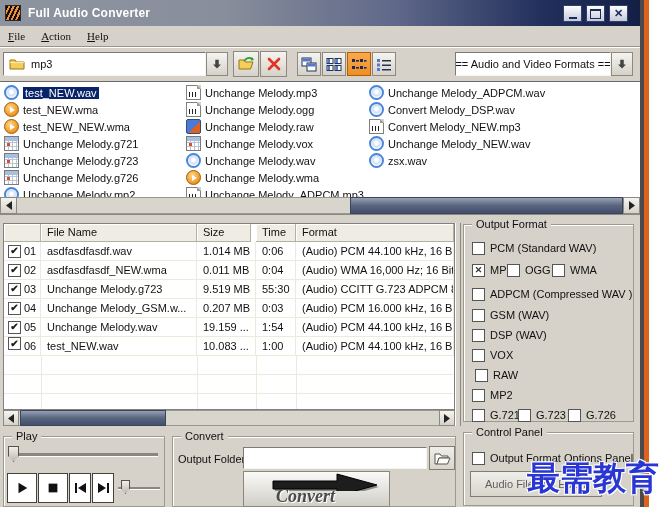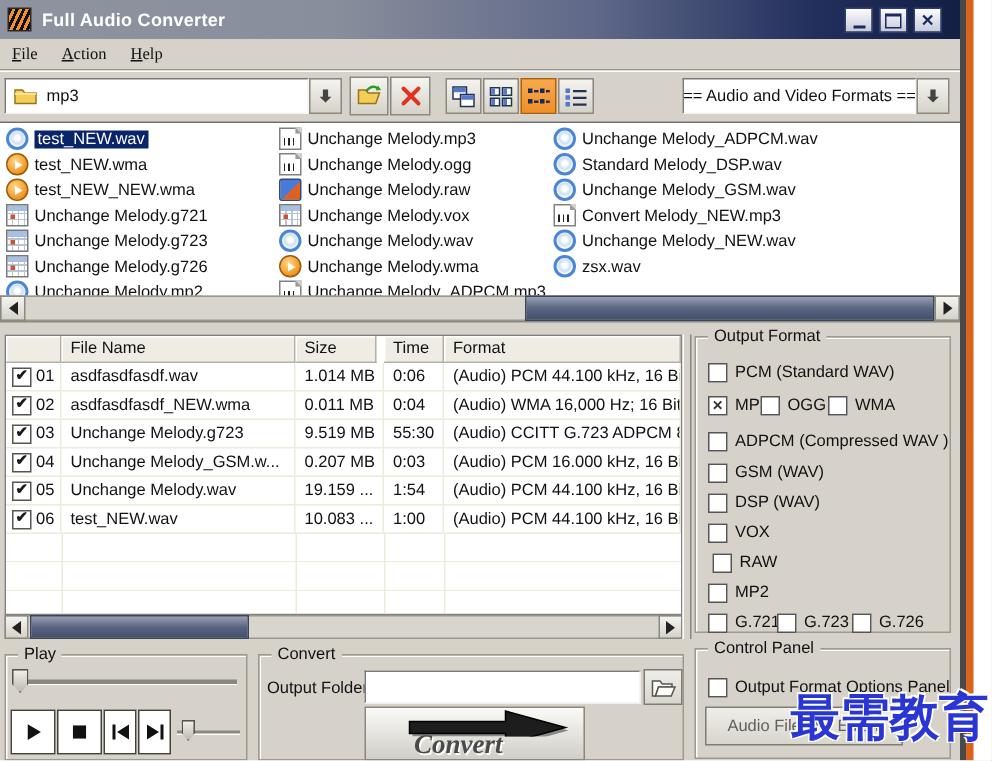--- a/index.html
+++ b/index.html
@@ -301,25 +301,21 @@
           <span class="blb">Unchange Melody_ADPCM.mp3</span>
         </div>
     </div>
     <div class="bcol" style="left:369px;width:260px">
       <div class="bitem">
           <span class="fi fi-wav"></span>
           <span class="blb">Unchange Melody_ADPCM.wav</span>
         </div>
       <div class="bitem">
           <span class="fi fi-wav"></span>
-          <span class="blb">Standard Melody_DSP.wav</span>
-        </div>
-      <div class="bitem">
-          <span class="fi fi-wav"></span>
-          <span class="blb">Unchange Melody_GSM.wav</span>
+          <span class="blb">Convert Melody_DSP.wav</span>
         </div>
       <div class="bitem">
           <span class="fi fi-doc"></span>
           <span class="blb">Convert Melody_NEW.mp3</span>
         </div>
       <div class="bitem">
           <span class="fi fi-wav"></span>
           <span class="blb">Unchange Melody_NEW.wav</span>
         </div>
       <div class="bitem">
@@ -395,21 +391,21 @@
       <div class="gcell" style="left:0;width:37px;padding-left:4px;display:flex;align-items:center;gap:3px">
           <span class="cb tick"></span>
           <span>05</span>
         </div>
       <div class="gcell" style="left:37px;width:156px">Unchange Melody.wav</div>
       <div class="gcell" style="left:193px;width:59px">19.159 ...</div>
       <div class="gcell" style="left:252px;width:40px">1:54</div>
       <div class="gcell" style="left:292px;width:158px">(Audio) PCM 44.100 kHz, 16 Bit, St</div>
     </div>
     <div class="grow" style="top:113px">
-      <div class="gcell" style="left:0;width:37px;padding-left:4px;display:flex;align-items:center;gap:3px">
+      <div class="gcell" style="left:0;width:37px;padding-left:4px;display:flex;align-items:flex-start;gap:3px">
           <span class="cb tick"></span>
           <span>06</span>
         </div>
       <div class="gcell" style="left:37px;width:156px">test_NEW.wav</div>
       <div class="gcell" style="left:193px;width:59px">10.083 ...</div>
       <div class="gcell" style="left:252px;width:40px">1:00</div>
       <div class="gcell" style="left:292px;width:158px">(Audio) PCM 44.100 kHz, 16 Bit, St</div>
     </div>
     <div id="emptygrid"></div>
   </div>

